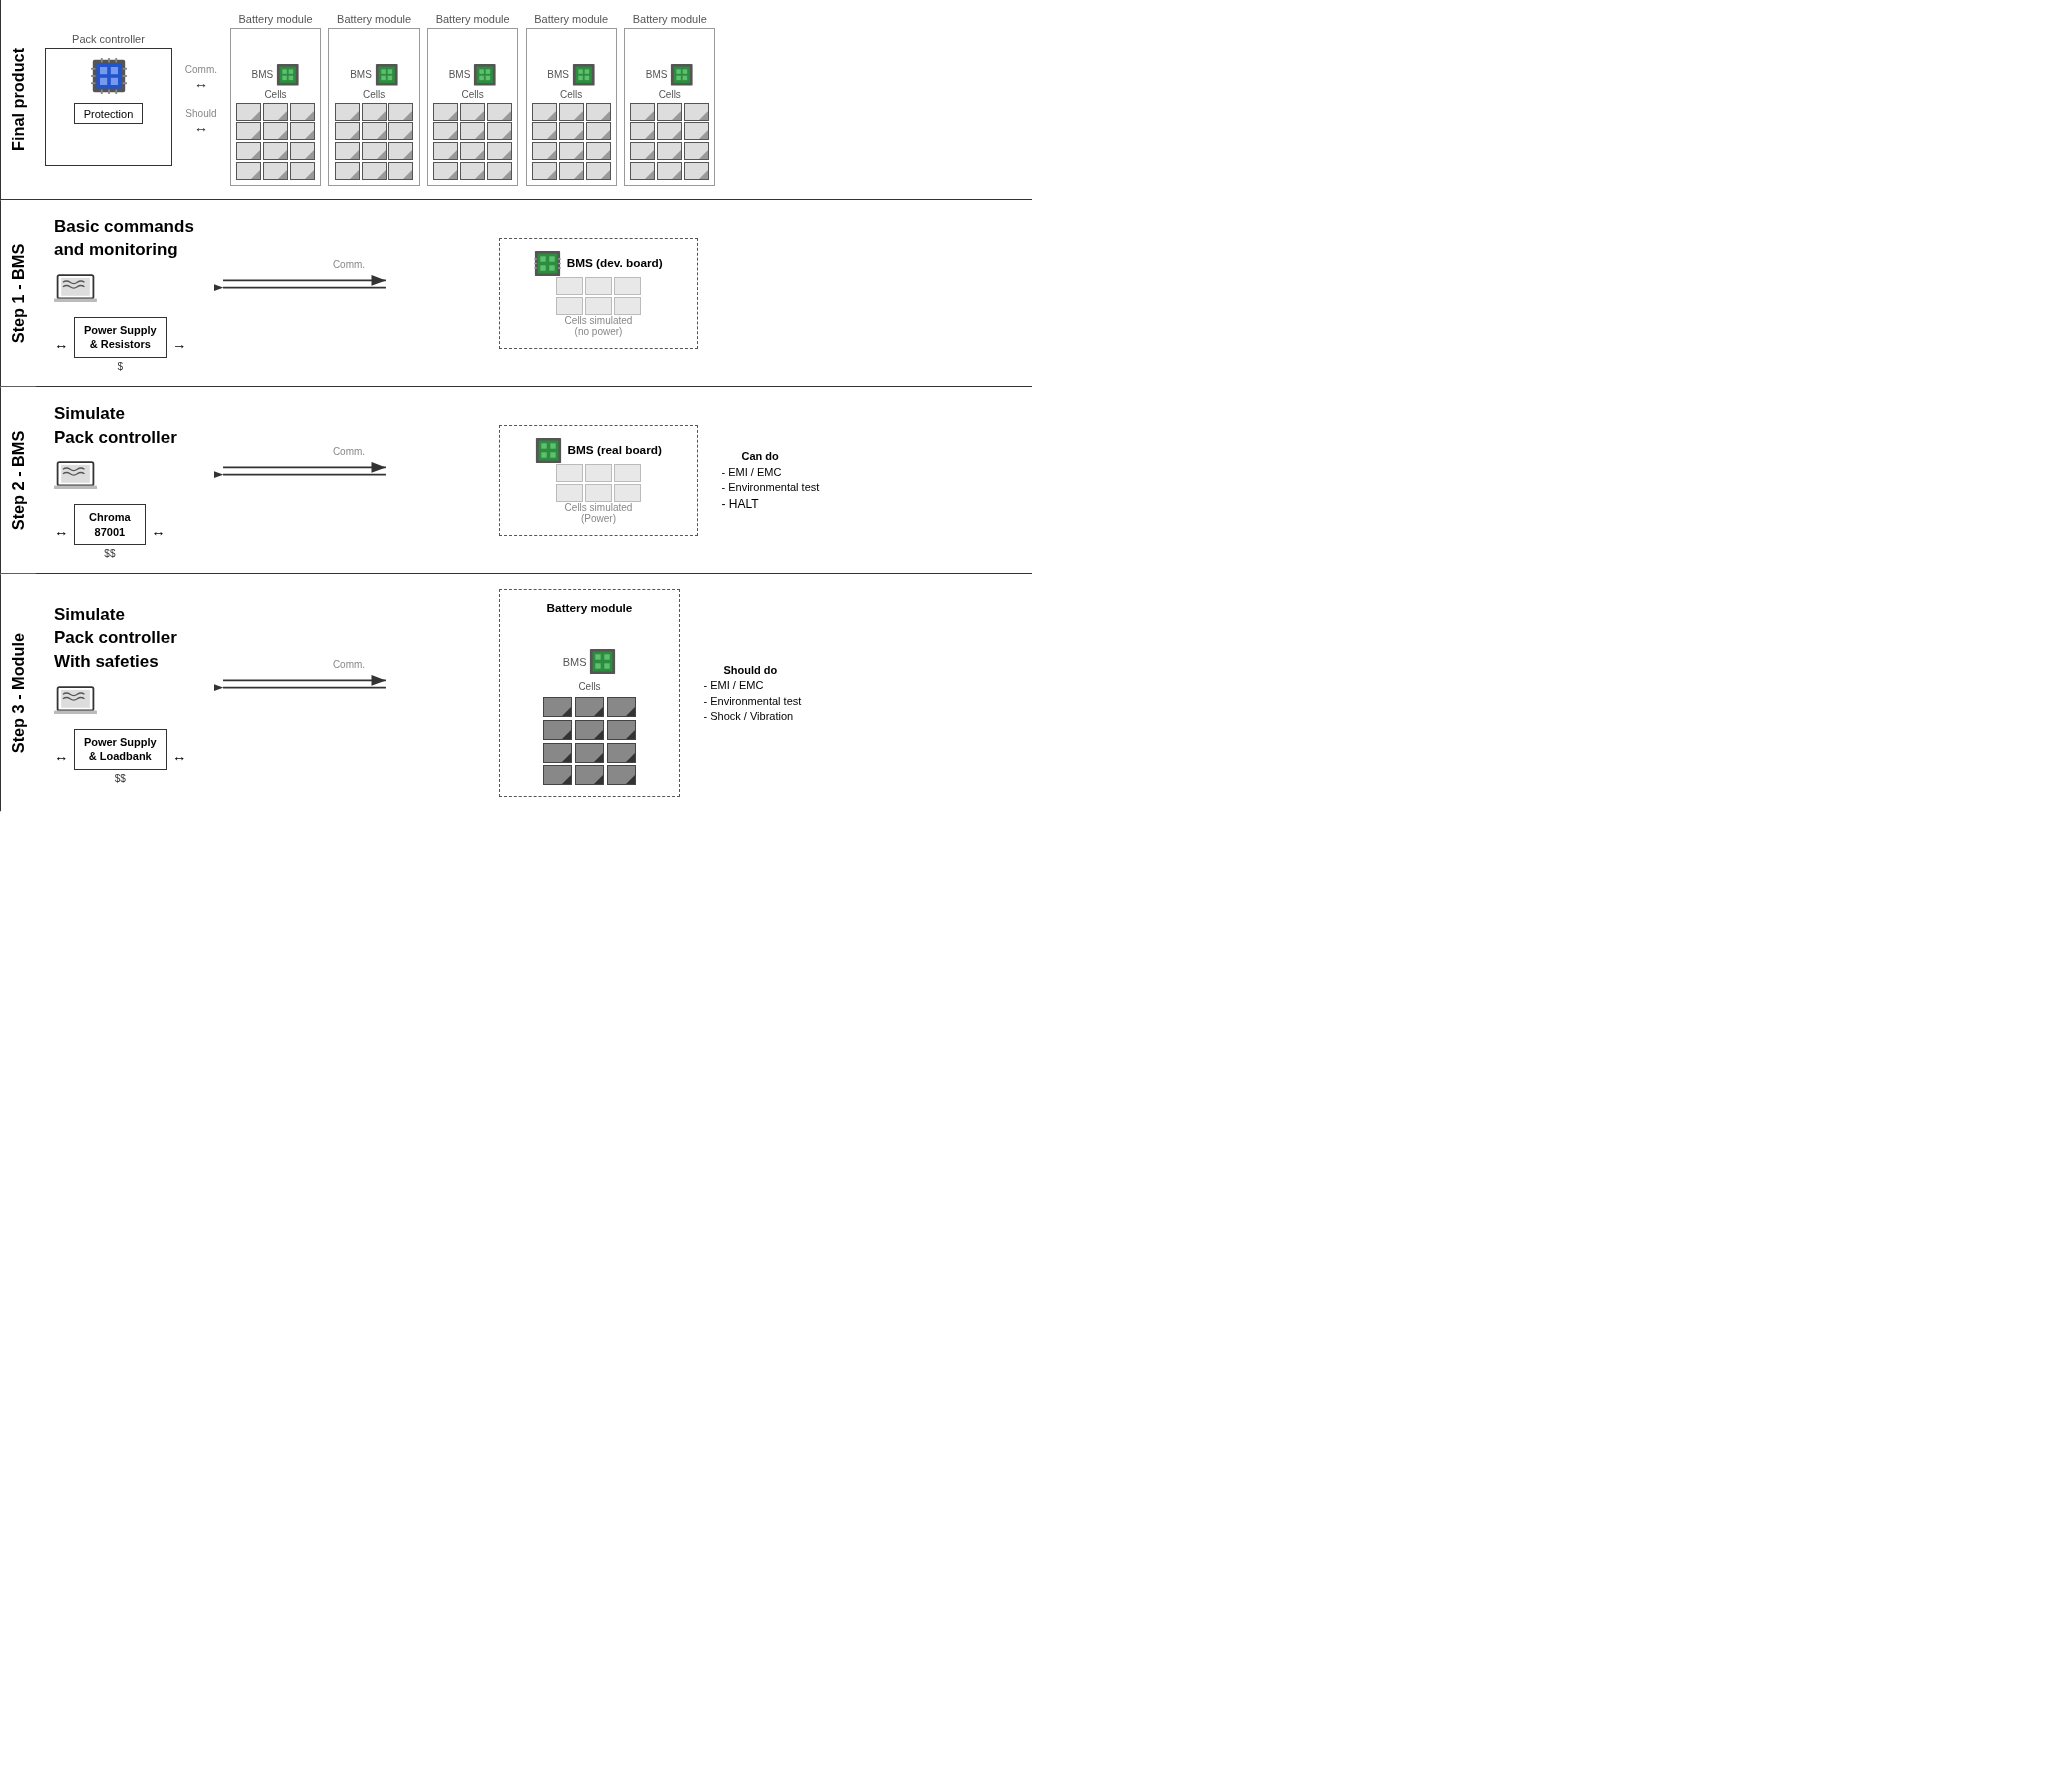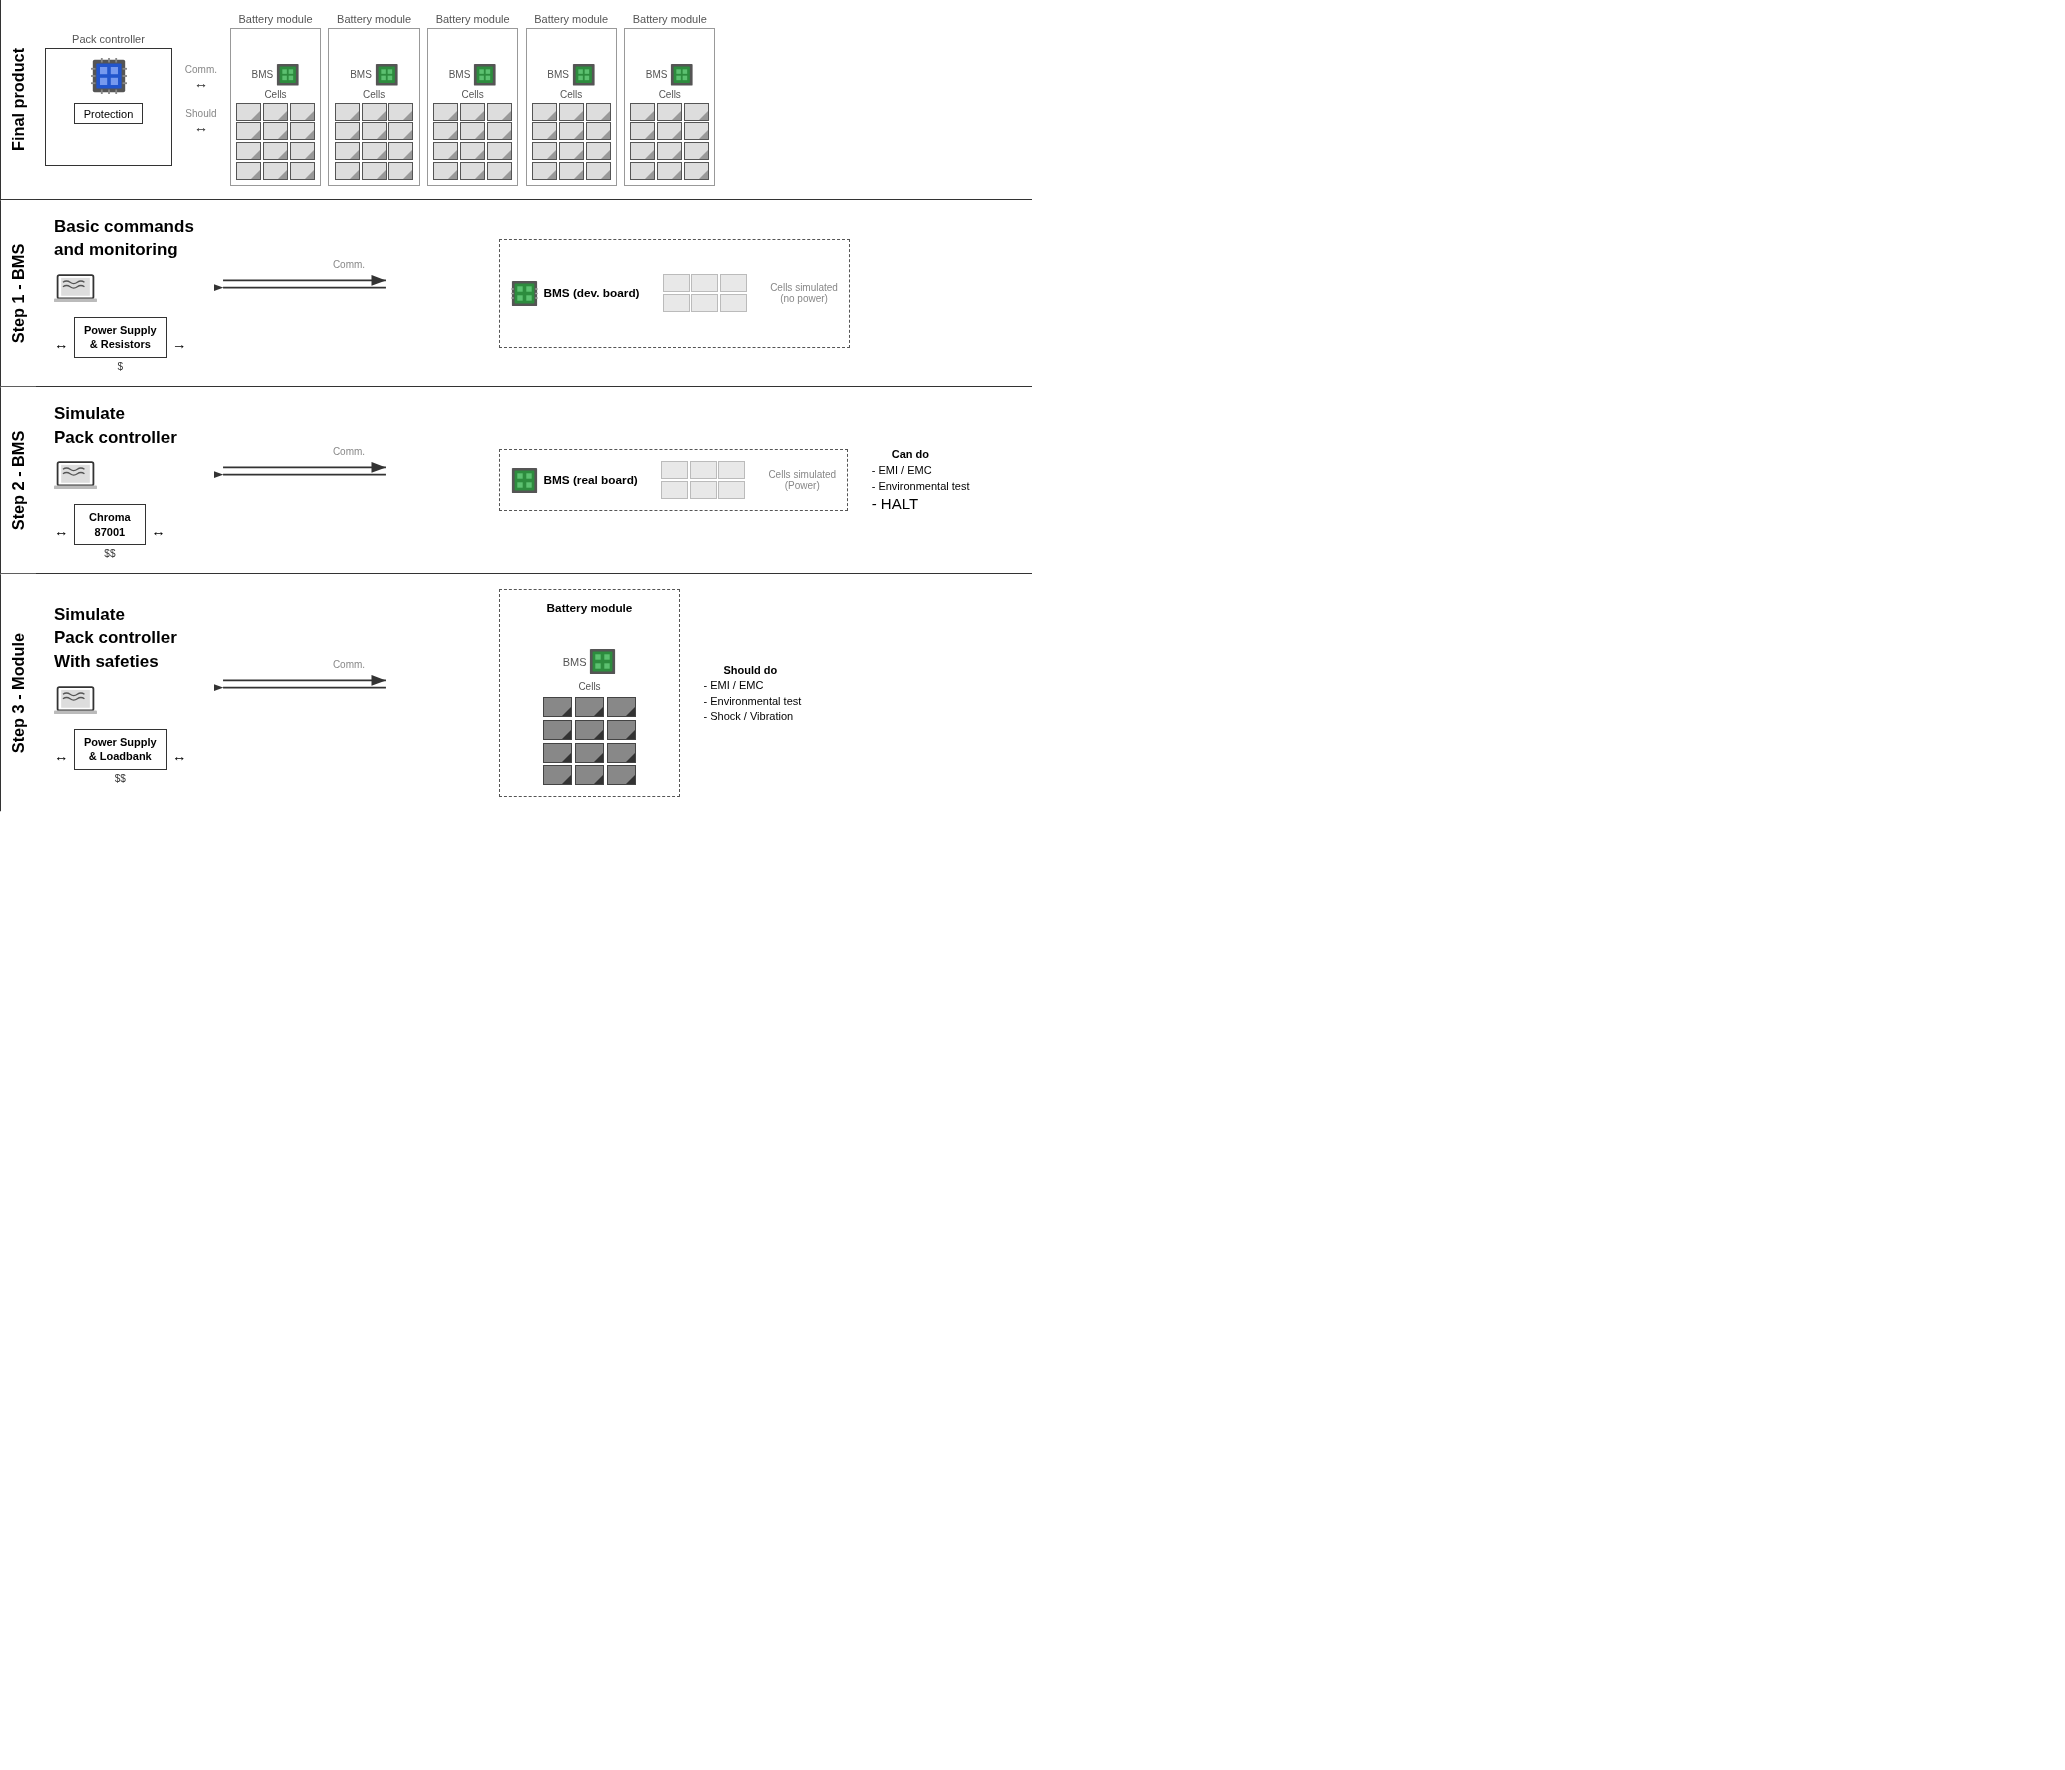--- a/index.html
+++ b/index.html
@@ -193,23 +193,23 @@
       font-size: 10px;
       text-align: center;
       margin-top: 2.7px;
       color: #333;
     }
 
     .dashed-box {
       border: 1.8px dashed #555;
       padding: 11px;
       display: flex;
-      flex-direction: row;
-      align-items: center;
-      gap: 23px;
+      flex-direction: column;
+      align-items: center;
+      gap: 0;
       min-width: 181px;
     }
 
     .bms-dev-row {
       display: flex;
       flex-direction: row;
       align-items: center;
       gap: 5.4px;
       font-size: 11.8px;
       font-weight: bold;
@@ -669,21 +669,21 @@
             <div class="cell-block-gray"></div>
             <div class="cell-block-gray"></div>
           </div>
           <div class="cells-simulated-label">Cells simulated<br>(Power)</div>
         </div>
 
         <div class="can-do-box">
           <div class="can-do-title">Can do</div>
           <div style="font-size:11px;">- EMI / EMC</div>
           <div style="font-size:11px;">- Environmental test</div>
-          <div style="font-size:15px;">- HALT</div>
+          <div style="font-size:12px;">- HALT</div>
         </div>
 
       </div>
     </div>
   </div>
 
   <div class="row-section" style="min-height:199px;border-bottom:none;">
     <div class="row-label">Step 3 - Module</div>
     <div class="row-content" style="padding:14.5px 18px;">
       <div style="display:flex;flex-direction:row;align-items:center;gap:14.5px;width:100%;">

